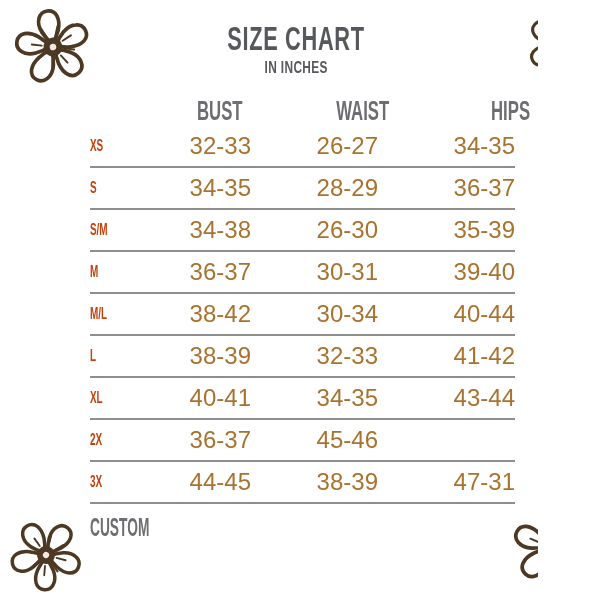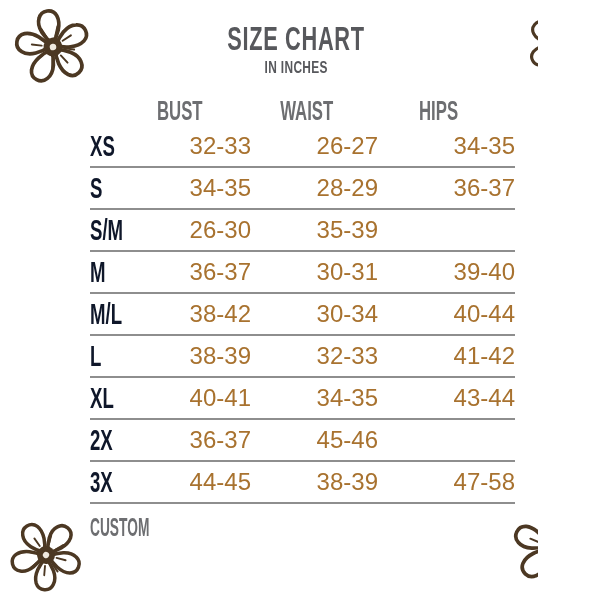--- a/index.html
+++ b/index.html
@@ -9,31 +9,31 @@
   }
   .cond{display:inline-block;transform:scaleX(0.62);transform-origin:center center;white-space:nowrap;}
   .cond.left{transform-origin:left center;}
 
   .title-wrap{position:absolute;left:0;top:20px;width:592px;text-align:center;}
   .title{font-size:33px;font-weight:bold;color:#57585c;letter-spacing:1px;transform:scaleX(0.66);}
   .subtitle-wrap{position:absolute;left:0;top:58px;width:592px;text-align:center;}
   .subtitle{font-size:17px;font-weight:bold;color:#57585c;letter-spacing:0.5px;transform:scaleX(0.70);}
 
   .thead{
-    position:absolute;left:82px;top:96px;width:425px;height:30px;
-    display:grid;grid-template-columns:35px 126px 127px 137px;align-items:center;
+    position:absolute;left:106px;top:96px;width:425px;height:30px;
+    display:grid;grid-template-columns:35px 126px 127px 137px;align-items:center;gap:16px;
   }
   .thead .hcell{text-align:center;font-size:27px;font-weight:bold;color:#6d6e71;overflow:visible;}
 
   .tbody{position:absolute;left:90px;top:126px;width:425px;}
   .trow{
     display:grid;grid-template-columns:35px 126px 127px 137px;
     height:40px;border-bottom:2px solid #8e8e8e;align-items:center;
   }
-  .size-cell{font-size:30px;font-weight:bold;color:#0f172a;overflow:visible;}
+  .size-cell{font-size:16px;font-weight:bold;color:#c2410c;overflow:visible;}
   .val{text-align:right;font-size:24px;color:#a8722f;}
 
   .custom-row{position:absolute;left:90px;top:507px;height:40px;display:flex;align-items:center;}
   .custom-label-wrap{display:inline-block;width:58px;overflow:visible;}
   .custom-label{font-size:25px;font-weight:bold;color:#6d6e71;transform:scaleX(0.55);transform-origin:left center;display:inline-block;white-space:nowrap;}
   .custom-text{font-size:22px;color:#a8722f;margin-left:13px;white-space:nowrap;}
 
   .flower{position:absolute;}
   .flower svg{display:block;width:100%;height:100%;}
   .flower-tl{left:10px;top:6px;width:86px;height:82px;transform:rotate(-8deg);}
@@ -115,20 +115,21 @@
       <div class="val">34-35</div>
     </div>
     <div class="trow">
       <div class="size-cell"><span class="cond left">S</span></div>
       <div class="val">34-35</div>
       <div class="val">28-29</div>
       <div class="val">36-37</div>
     </div>
     <div class="trow">
       <div class="size-cell"><span class="cond left">S/M</span></div>
+      <div class="val">34-38</div>
       <div class="val">26-30</div>
       <div class="val">35-39</div>
     </div>
     <div class="trow">
       <div class="size-cell"><span class="cond left">M</span></div>
       <div class="val">36-37</div>
       <div class="val">30-31</div>
       <div class="val">39-40</div>
     </div>
     <div class="trow">
@@ -151,21 +152,21 @@
     </div>
     <div class="trow">
       <div class="size-cell"><span class="cond left">2X</span></div>
       <div class="val">36-37</div>
       <div class="val">45-46</div>
     </div>
     <div class="trow">
       <div class="size-cell"><span class="cond left">3X</span></div>
       <div class="val">44-45</div>
       <div class="val">38-39</div>
-      <div class="val">47-58</div>
+      <div class="val">47-31</div>
     </div>
   </div>
 
   <div class="custom-row">
     <span class="custom-label-wrap"><span class="custom-label">CUSTOM</span></span>
   </div>
 
 </div>
 
 </body></html>

